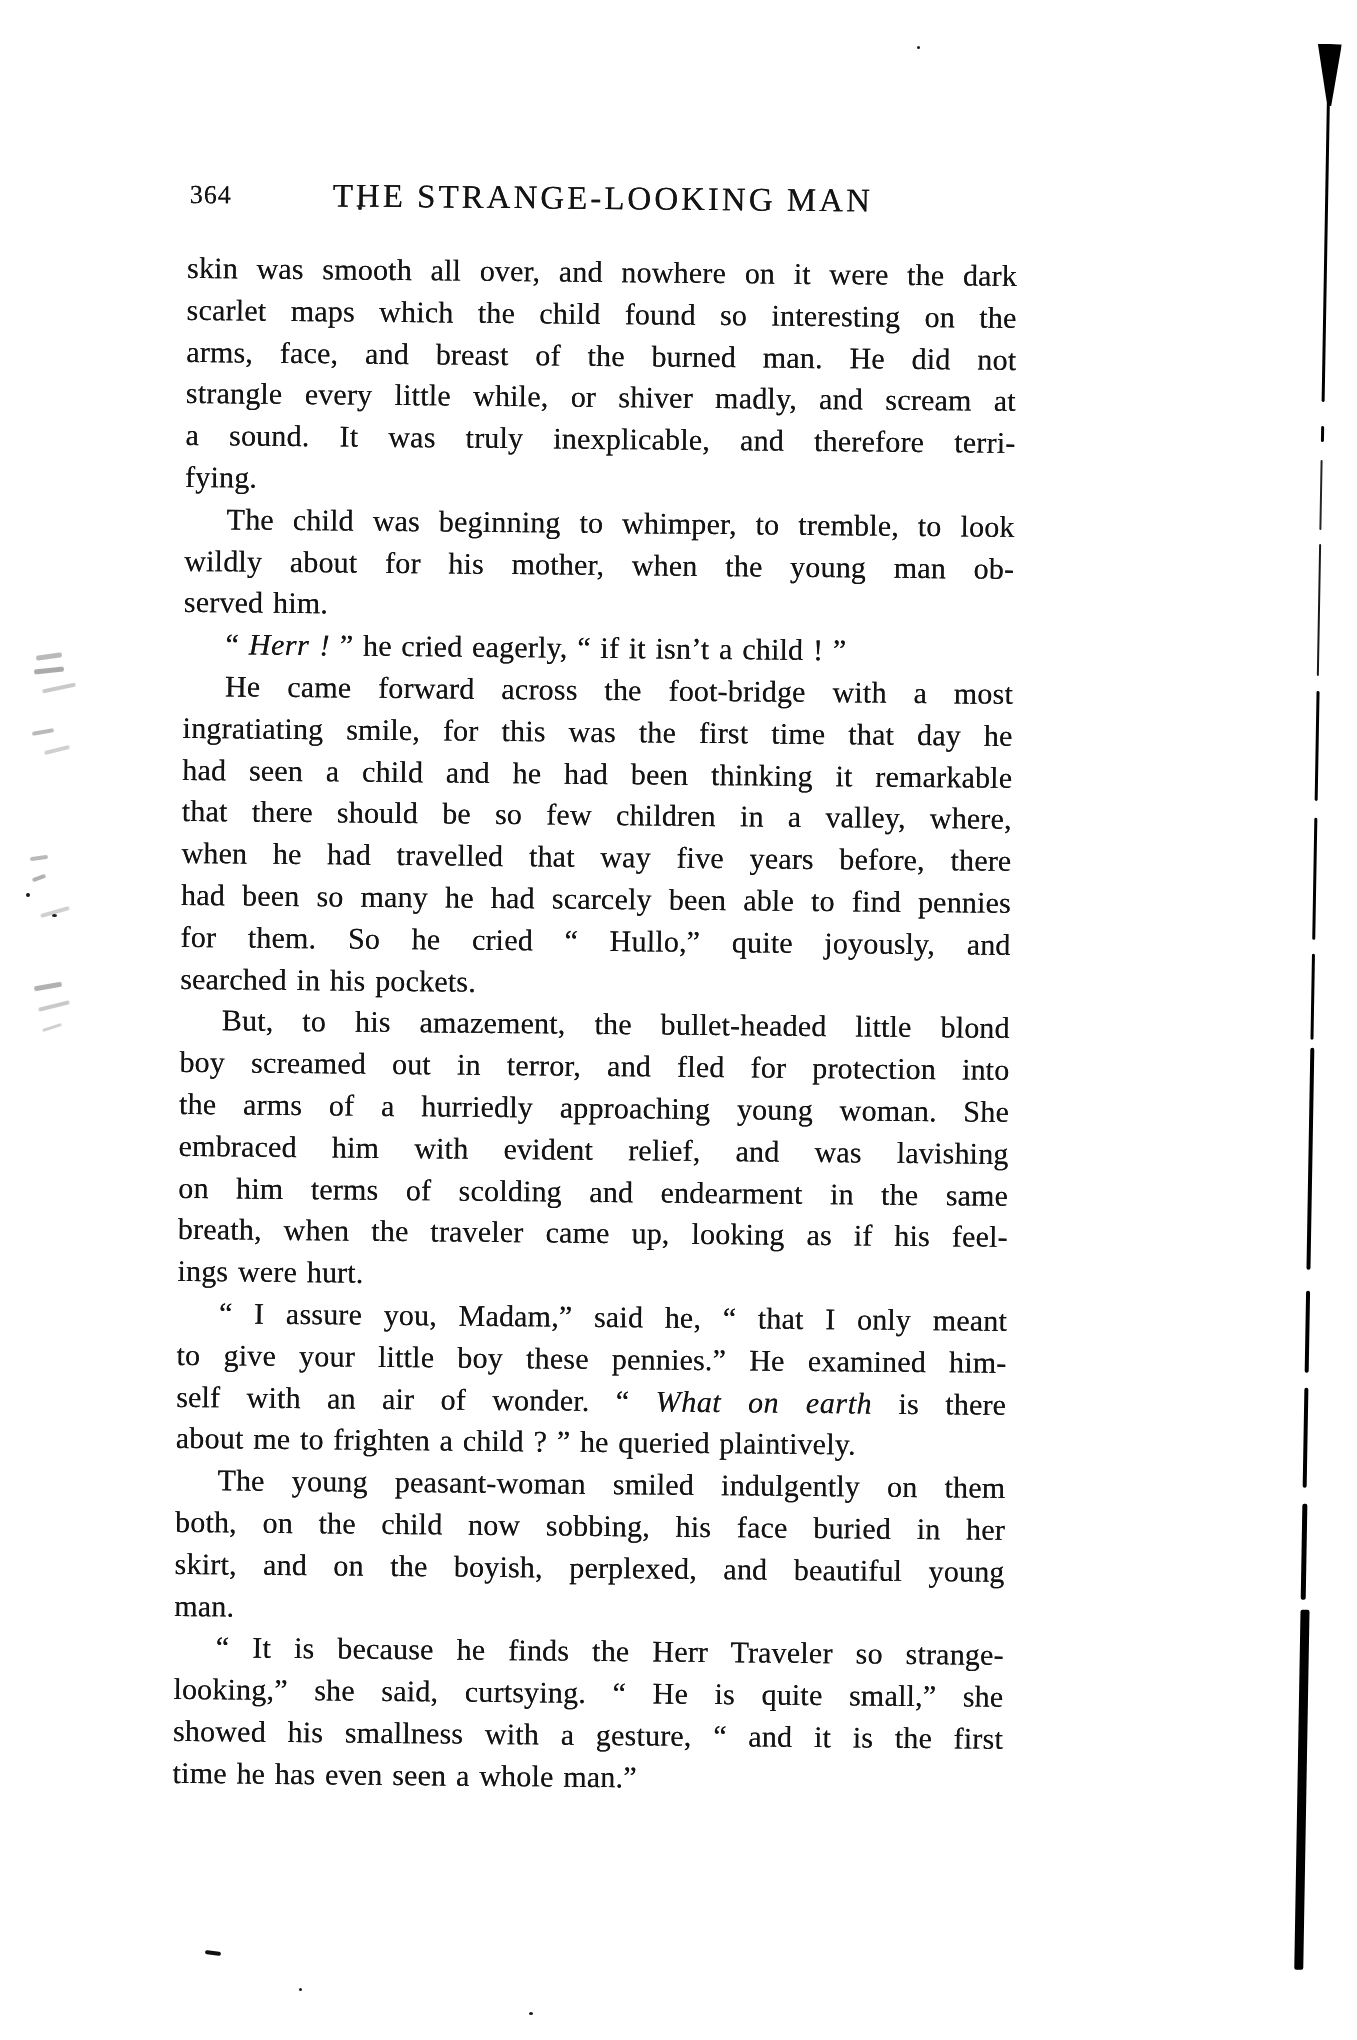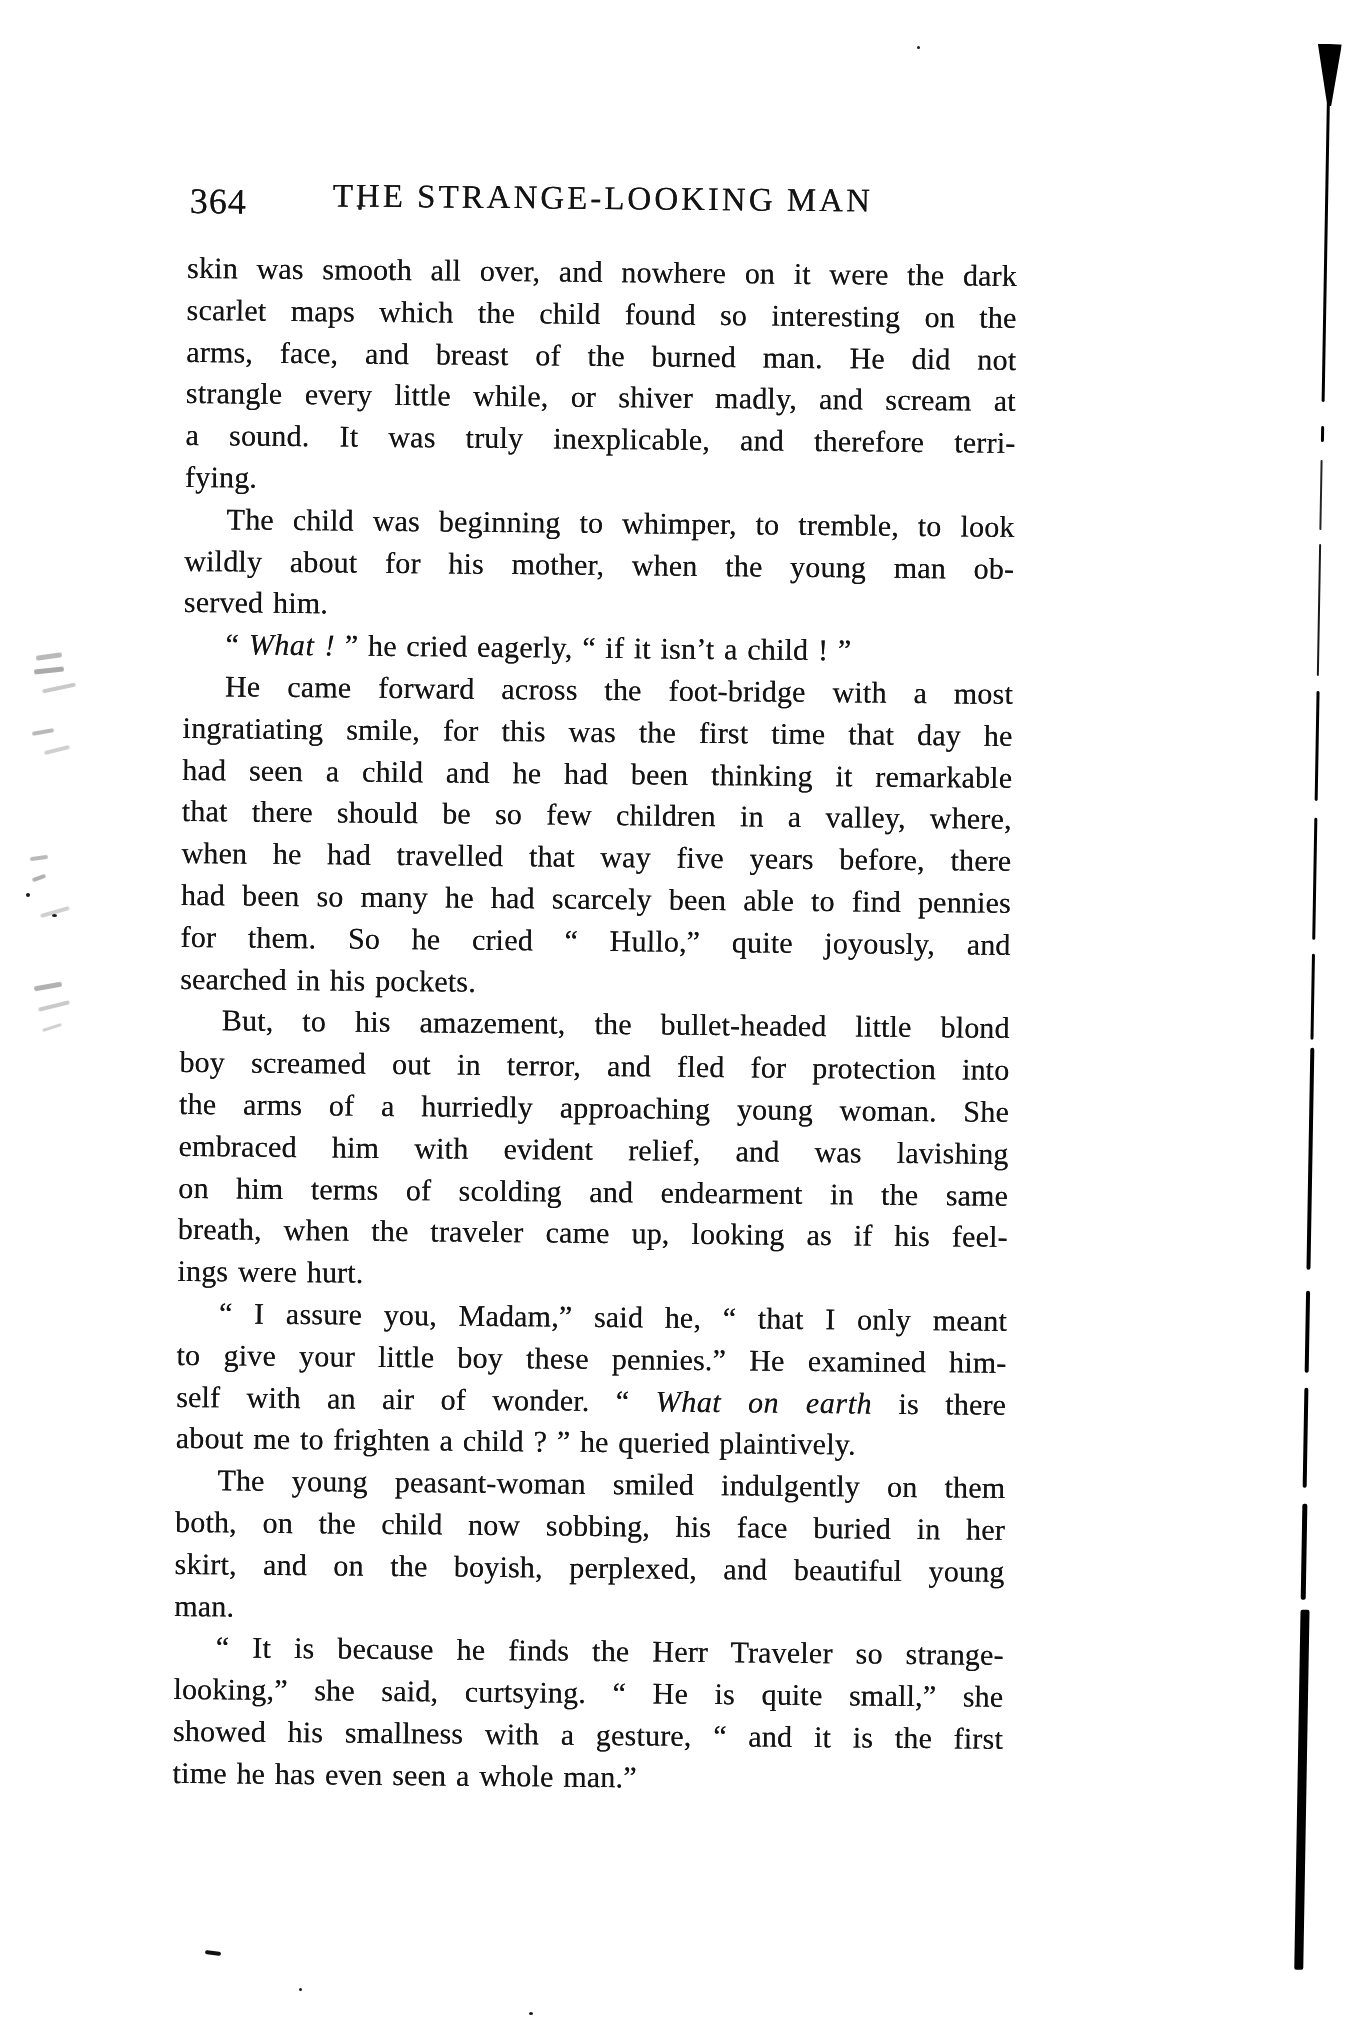--- a/index.html
+++ b/index.html
@@ -13,21 +13,21 @@
   }
   
   .content{
     position:absolute;left:188px;top:176px;width:830px;
     transform:rotate(0.55deg);
     transform-origin:0 0;
   }
   .header{position:relative;height:68px;}
   .page-num{
     position:absolute;left:2px;top:4px;
-    font-size:36px;letter-spacing:1px;
+    font-size:26px;letter-spacing:1px;
   }
   .title{
     text-align:center;
     font-size:33px;letter-spacing:3px;
     padding-top:0;
     text-shadow:0 0 0.6px rgba(0,0,0,.85);
   }
   .page-num{text-shadow:0 0 0.6px rgba(0,0,0,.85);}
   .body-text{
     margin-top:3px;
@@ -102,21 +102,21 @@
         <div class="line">strangle every little while, or shiver madly, and scream at</div>
         <div class="line">a sound.  It was truly inexplicable, and therefore terri-</div>
         <div class="line last">fying.</div>
       </div>
       <div class="para">
         <div class="line ind">The child was beginning to whimper, to tremble, to look</div>
         <div class="line">wildly about for his mother, when the young man ob-</div>
         <div class="line last">served him.</div>
       </div>
       <div class="para">
-        <div class="line last ind">“ <i>What !</i> ” he cried eagerly, “ if it isn’t a child ! ”</div>
+        <div class="line last ind">“ <i>Herr !</i> ” he cried eagerly, “ if it isn’t a child ! ”</div>
       </div>
       <div class="para">
         <div class="line ind">He came forward across the foot-bridge with a most</div>
         <div class="line">ingratiating smile, for this was the first time that day he</div>
         <div class="line">had seen a child and he had been thinking it remarkable</div>
         <div class="line">that there should be so few children in a valley, where,</div>
         <div class="line">when he had travelled that way five years before, there</div>
         <div class="line">had been so many he had scarcely been able to find pennies</div>
         <div class="line">for them.  So he cried “ Hullo,” quite joyously, and</div>
         <div class="line last">searched in his pockets.</div>

